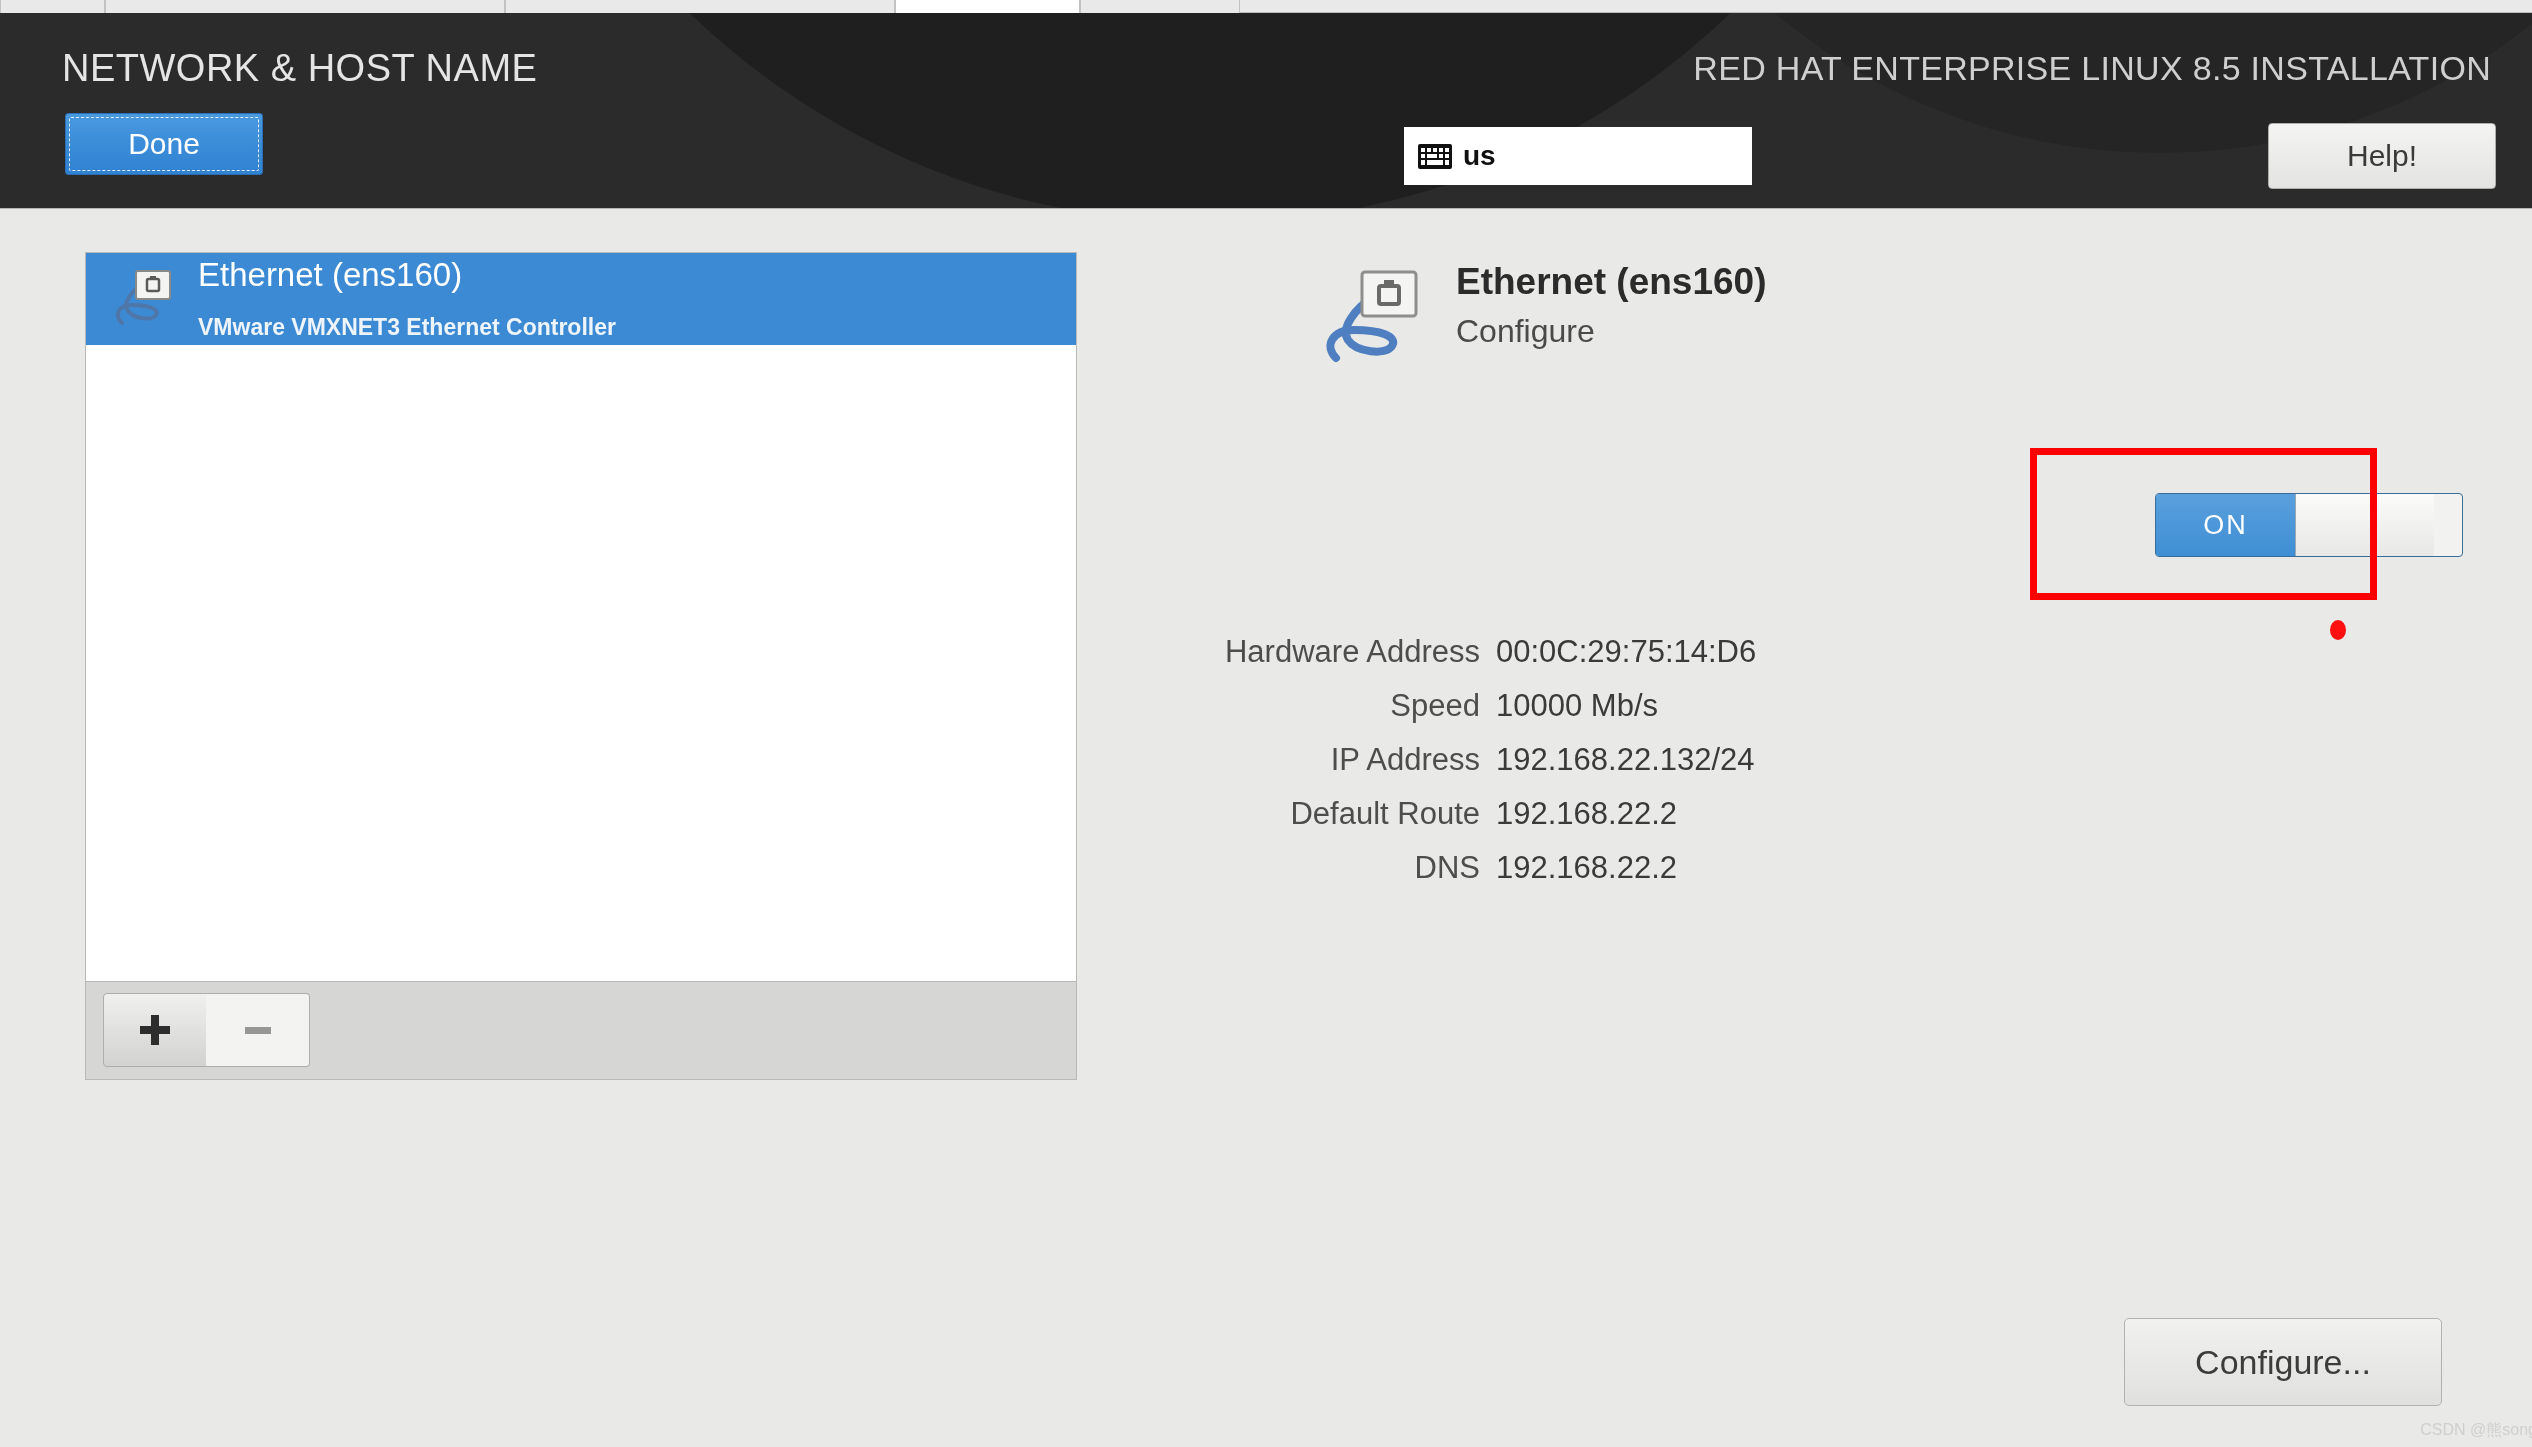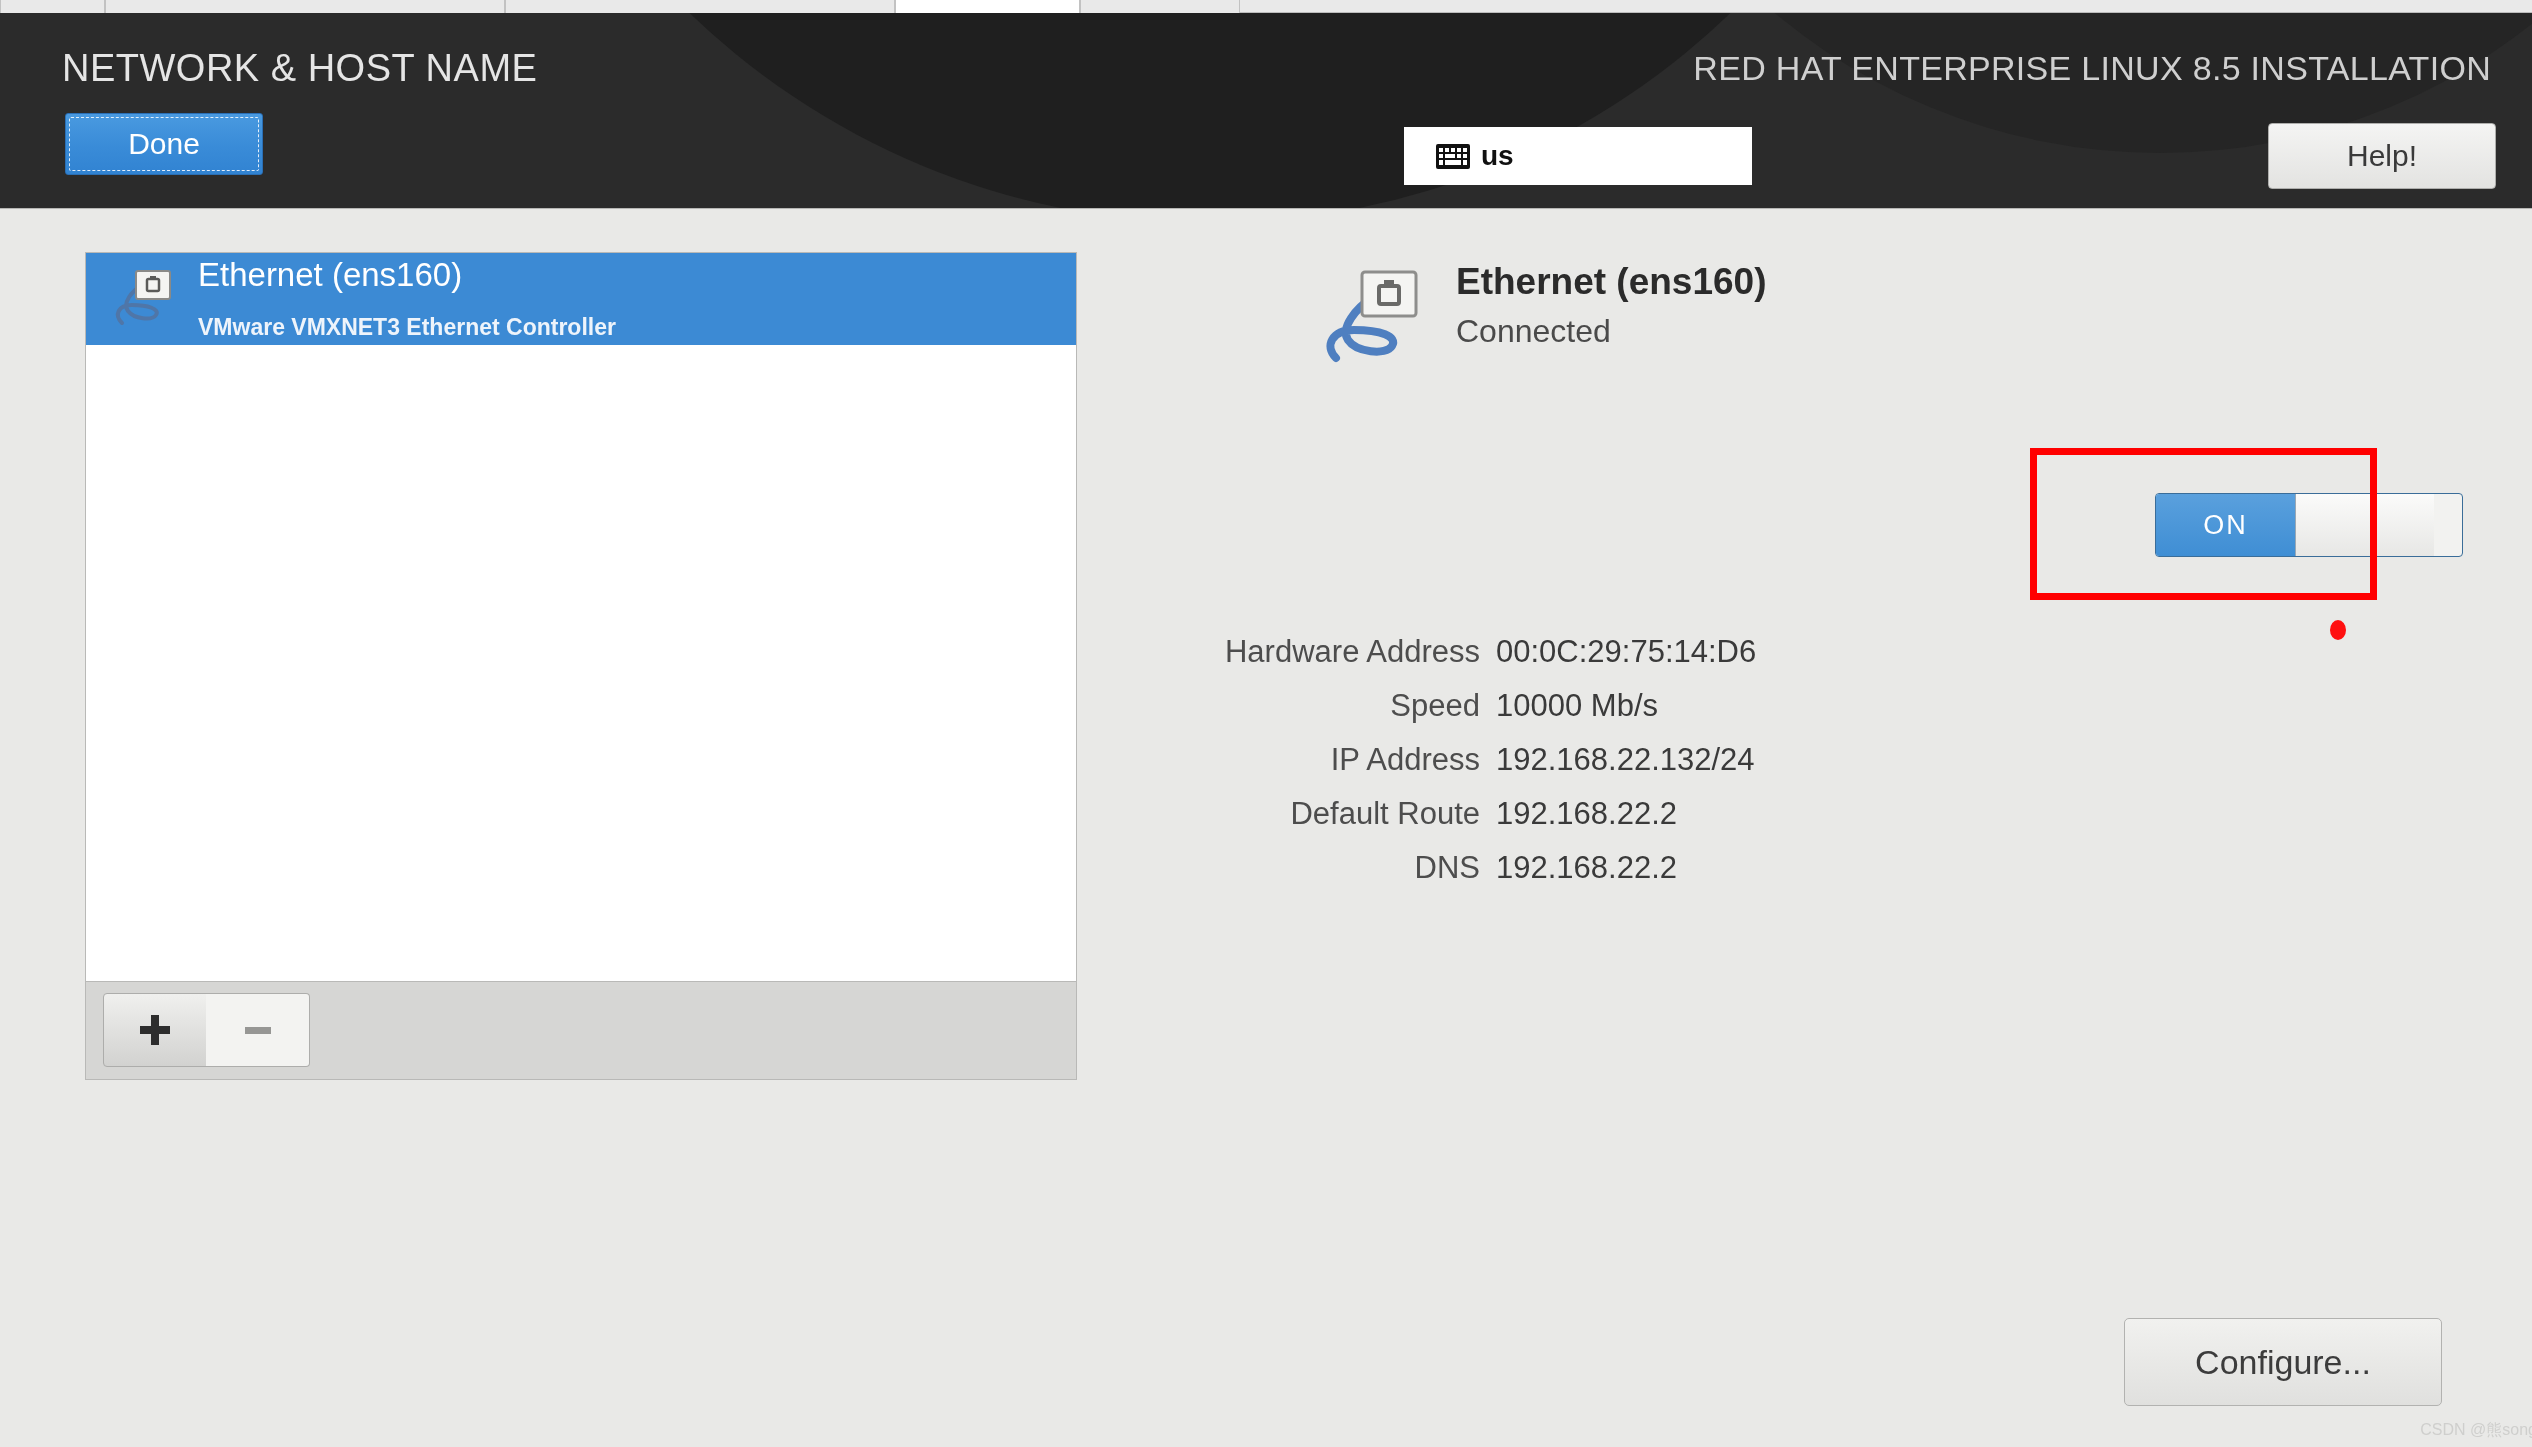--- a/index.html
+++ b/index.html
@@ -108,21 +108,21 @@
     border-radius: 2px;
     pointer-events: none;
   }
   .kbd-box {
     position: absolute;
     left: 1404px; top: 114px;
     width: 348px; height: 58px;
     background: #ffffff;
     display: flex;
     align-items: center;
-    padding-left: 32px;
+    padding-left: 14px;
     box-sizing: border-box;
     cursor: pointer;
   }
   .kbd-icon {
     width: 34px; height: 25px;
     background: #111;
     border-radius: 2px;
     position: relative;
     flex: none;
     margin-right: 11px;
@@ -453,21 +453,21 @@
       <span class="eth-icon-lg">
         <svg viewBox="0 0 118 118" width="118" height="118">
           <path d="M18 98 C6 86, 14 70, 36 70 C62 70, 80 76, 74 86 C68 96, 38 92, 30 80 C22 68, 38 48, 54 38" fill="none" stroke="#4f7fc0" stroke-width="8" stroke-linecap="round"></path>
           <rect x="44" y="12" width="54" height="44" rx="3" fill="#f4f4f2" stroke="#8e8e8c" stroke-width="3"></rect>
           <rect x="61" y="26" width="20" height="18" rx="2" fill="none" stroke="#6a6a68" stroke-width="4"></rect>
           <rect x="66" y="20" width="10" height="7" fill="#6a6a68"></rect>
         </svg>
       </span>
       <span>
         <div class="detail-name">Ethernet (ens160)</div>
-        <div class="detail-state">Connected</div>
+        <div class="detail-state">Configure</div>
       </span>
     </div>
 
     <div class="info-rows">
       <div class="info-row">
         <span class="info-lbl">Hardware Address</span>
         <span class="info-val">00:0C:29:75:14:D6</span>
       </div>
       <div class="info-row">
         <span class="info-lbl">Speed</span>

